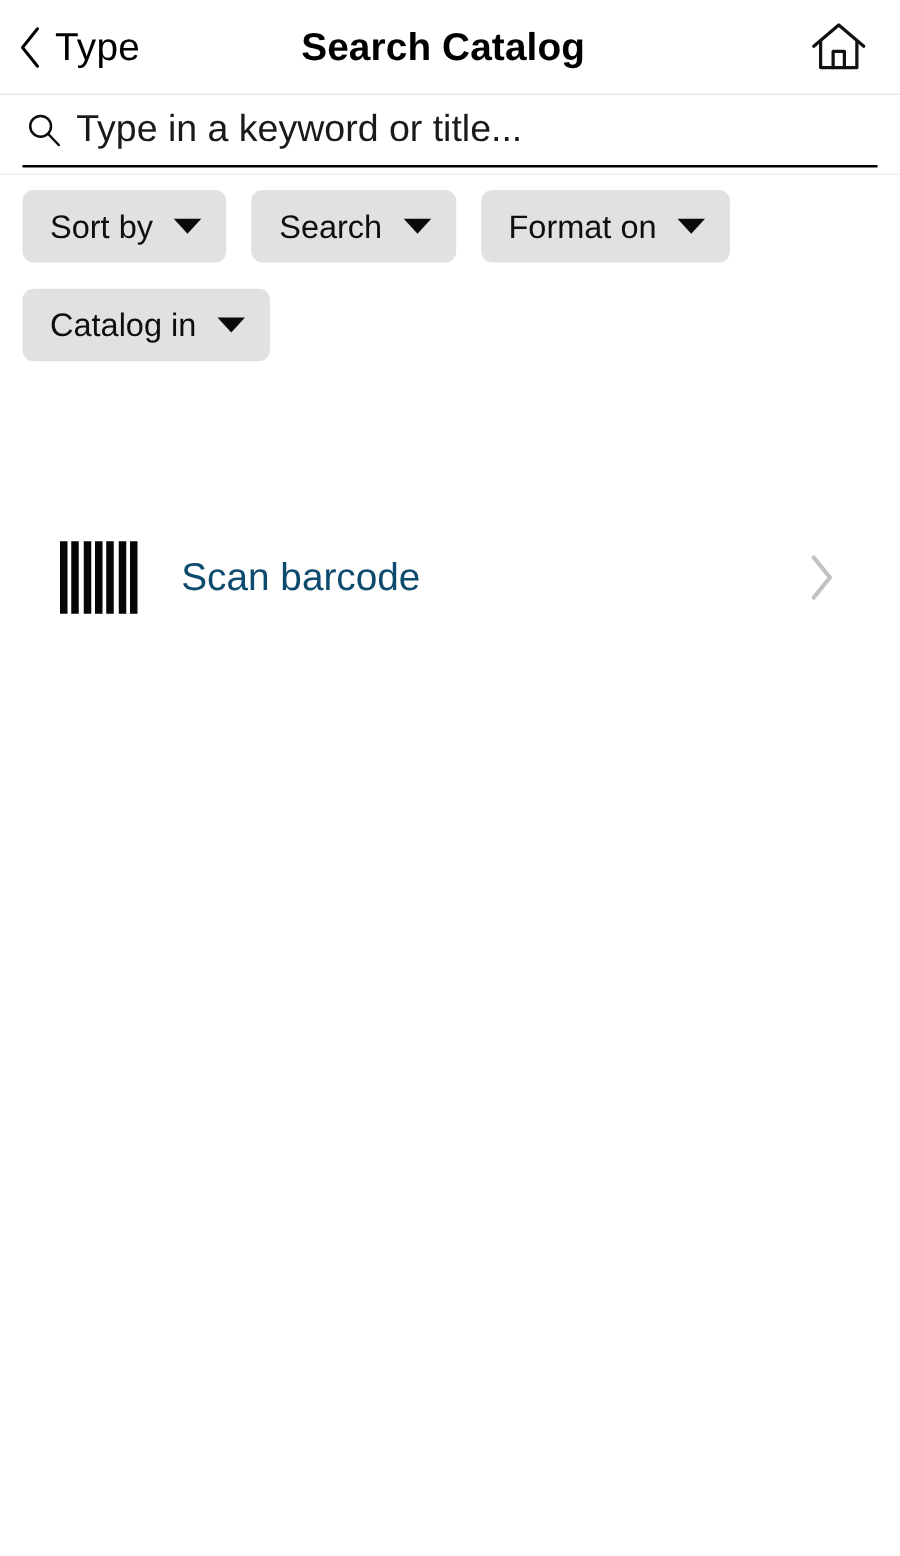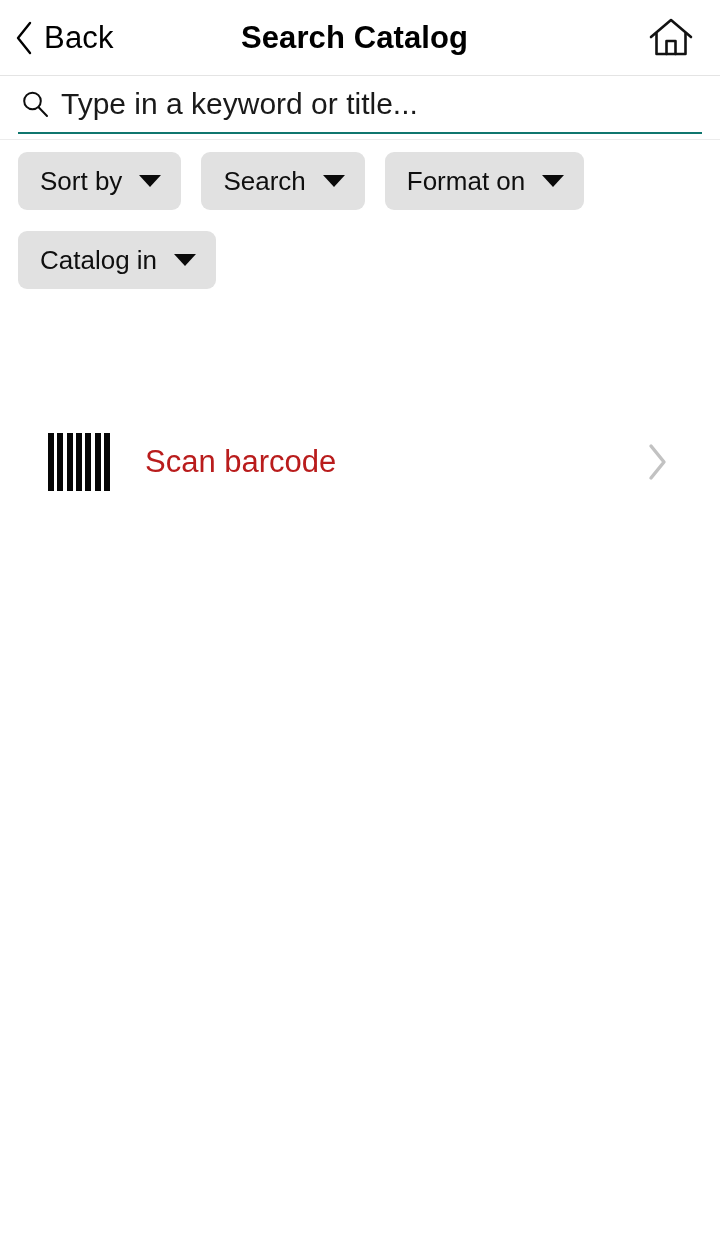--- a/index.html
+++ b/index.html
@@ -90,21 +90,21 @@
     position: relative;
     padding: 0 18px;
     height: 63px;
   }
 
   .search-row {
     display: flex;
     align-items: center;
     height: 58px;
     gap: 11px;
-    border-bottom: 2px solid #0f766e;
+    border-bottom: 2px solid #000000;
   }
 
   .search-icon-svg {
     width: 30px;
     height: 30px;
     flex: 0 0 auto;
     display: block;
     margin-left: 2px;
   }
 
@@ -196,21 +196,21 @@
 
   .barcode-icon span {
     display: block;
     width: 6px;
     background: #060606;
   }
 
   .scan-label {
     margin-left: 35px;
     font-size: 31px;
-    color: #b91c1c;
+    color: #0c4a6e;
     line-height: 1;
     flex: 1 1 auto;
   }
 
   .scan-chevron {
     flex: 0 0 auto;
     width: 26px;
     height: 40px;
     display: block;
     margin-right: 22px;
@@ -220,21 +220,21 @@
 <body>
 
 <div class="screen">
 
   <div class="header">
 
     <div class="back-button">
       <svg class="back-chevron" viewBox="0 0 20 34" fill="none">
         <path d="M16 2 L4 17 L16 32" stroke="#000000" stroke-width="2.4" stroke-linecap="round" stroke-linejoin="round" fill="none"></path>
       </svg>
-      <span class="back-label">Back</span>
+      <span class="back-label">Type</span>
     </div>
 
     <div class="header-title">Search Catalog</div>
 
     <div class="home-button">
       <svg class="home-icon-svg" viewBox="0 0 46 44" fill="none">
         <path d="M3 21 L23 4 L43 21" stroke="#121212" stroke-width="2.6" stroke-linecap="round" stroke-linejoin="round" fill="none"></path>
         <path d="M8.5 17.5 L8.5 38 L37.5 38 L37.5 17.5" stroke="#121212" stroke-width="2.6" stroke-linecap="round" stroke-linejoin="round" fill="none"></path>
         <path d="M18.5 38 L18.5 25 L27.5 25 L27.5 38" stroke="#121212" stroke-width="2.6" stroke-linecap="round" stroke-linejoin="round" fill="none"></path>
       </svg>

